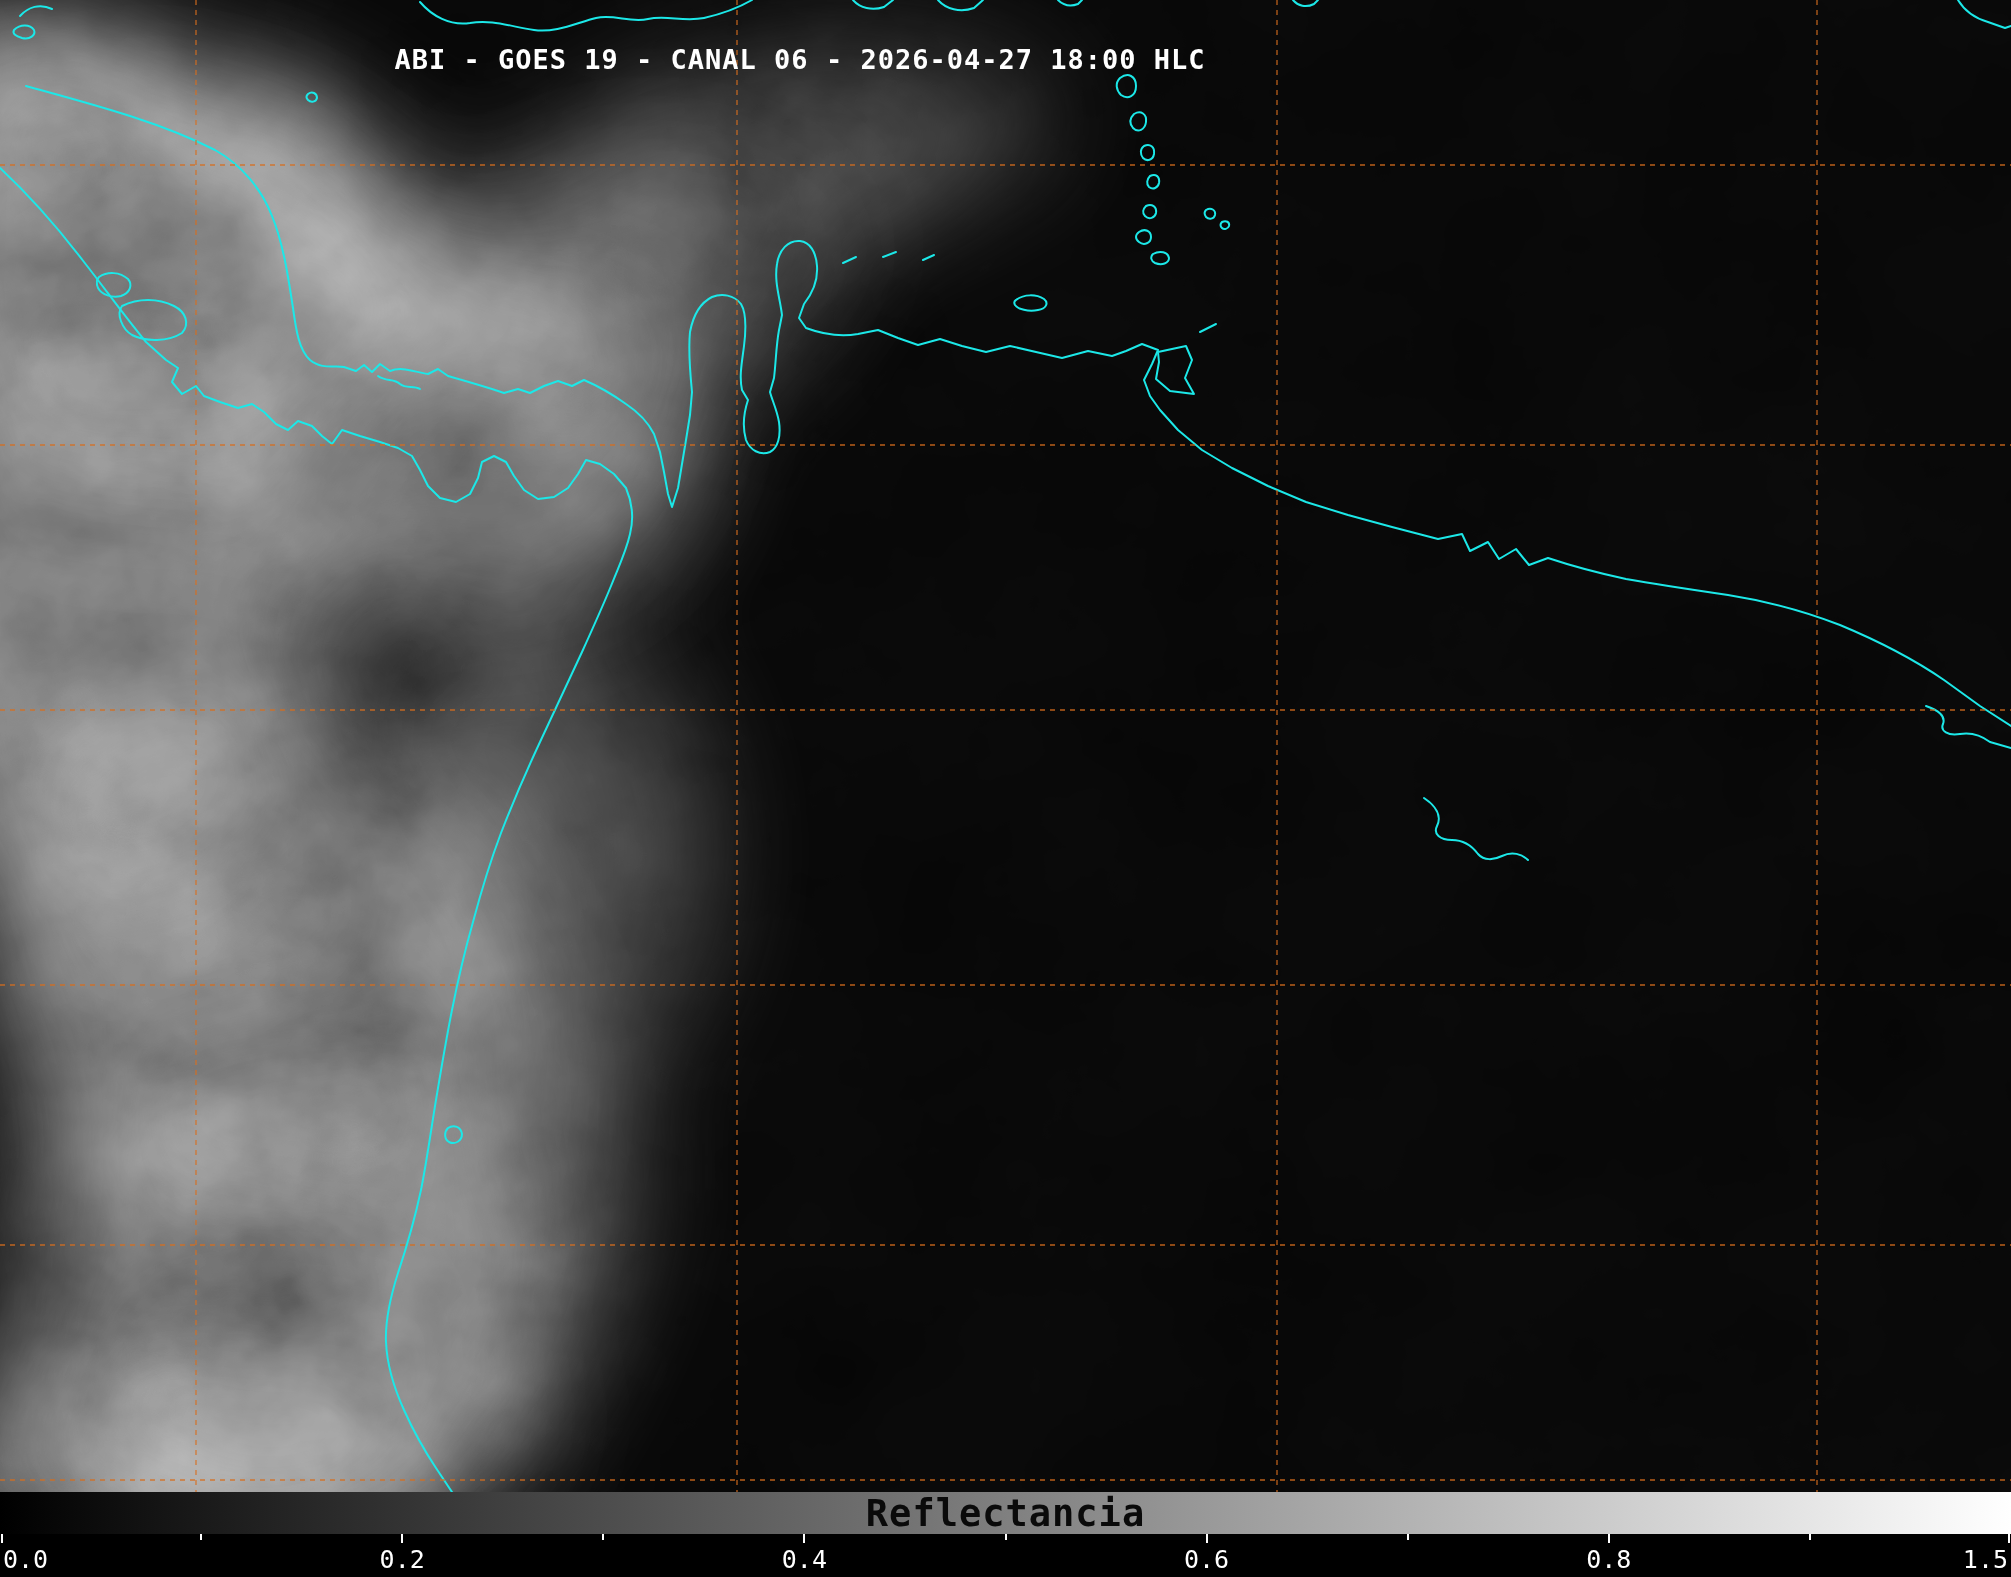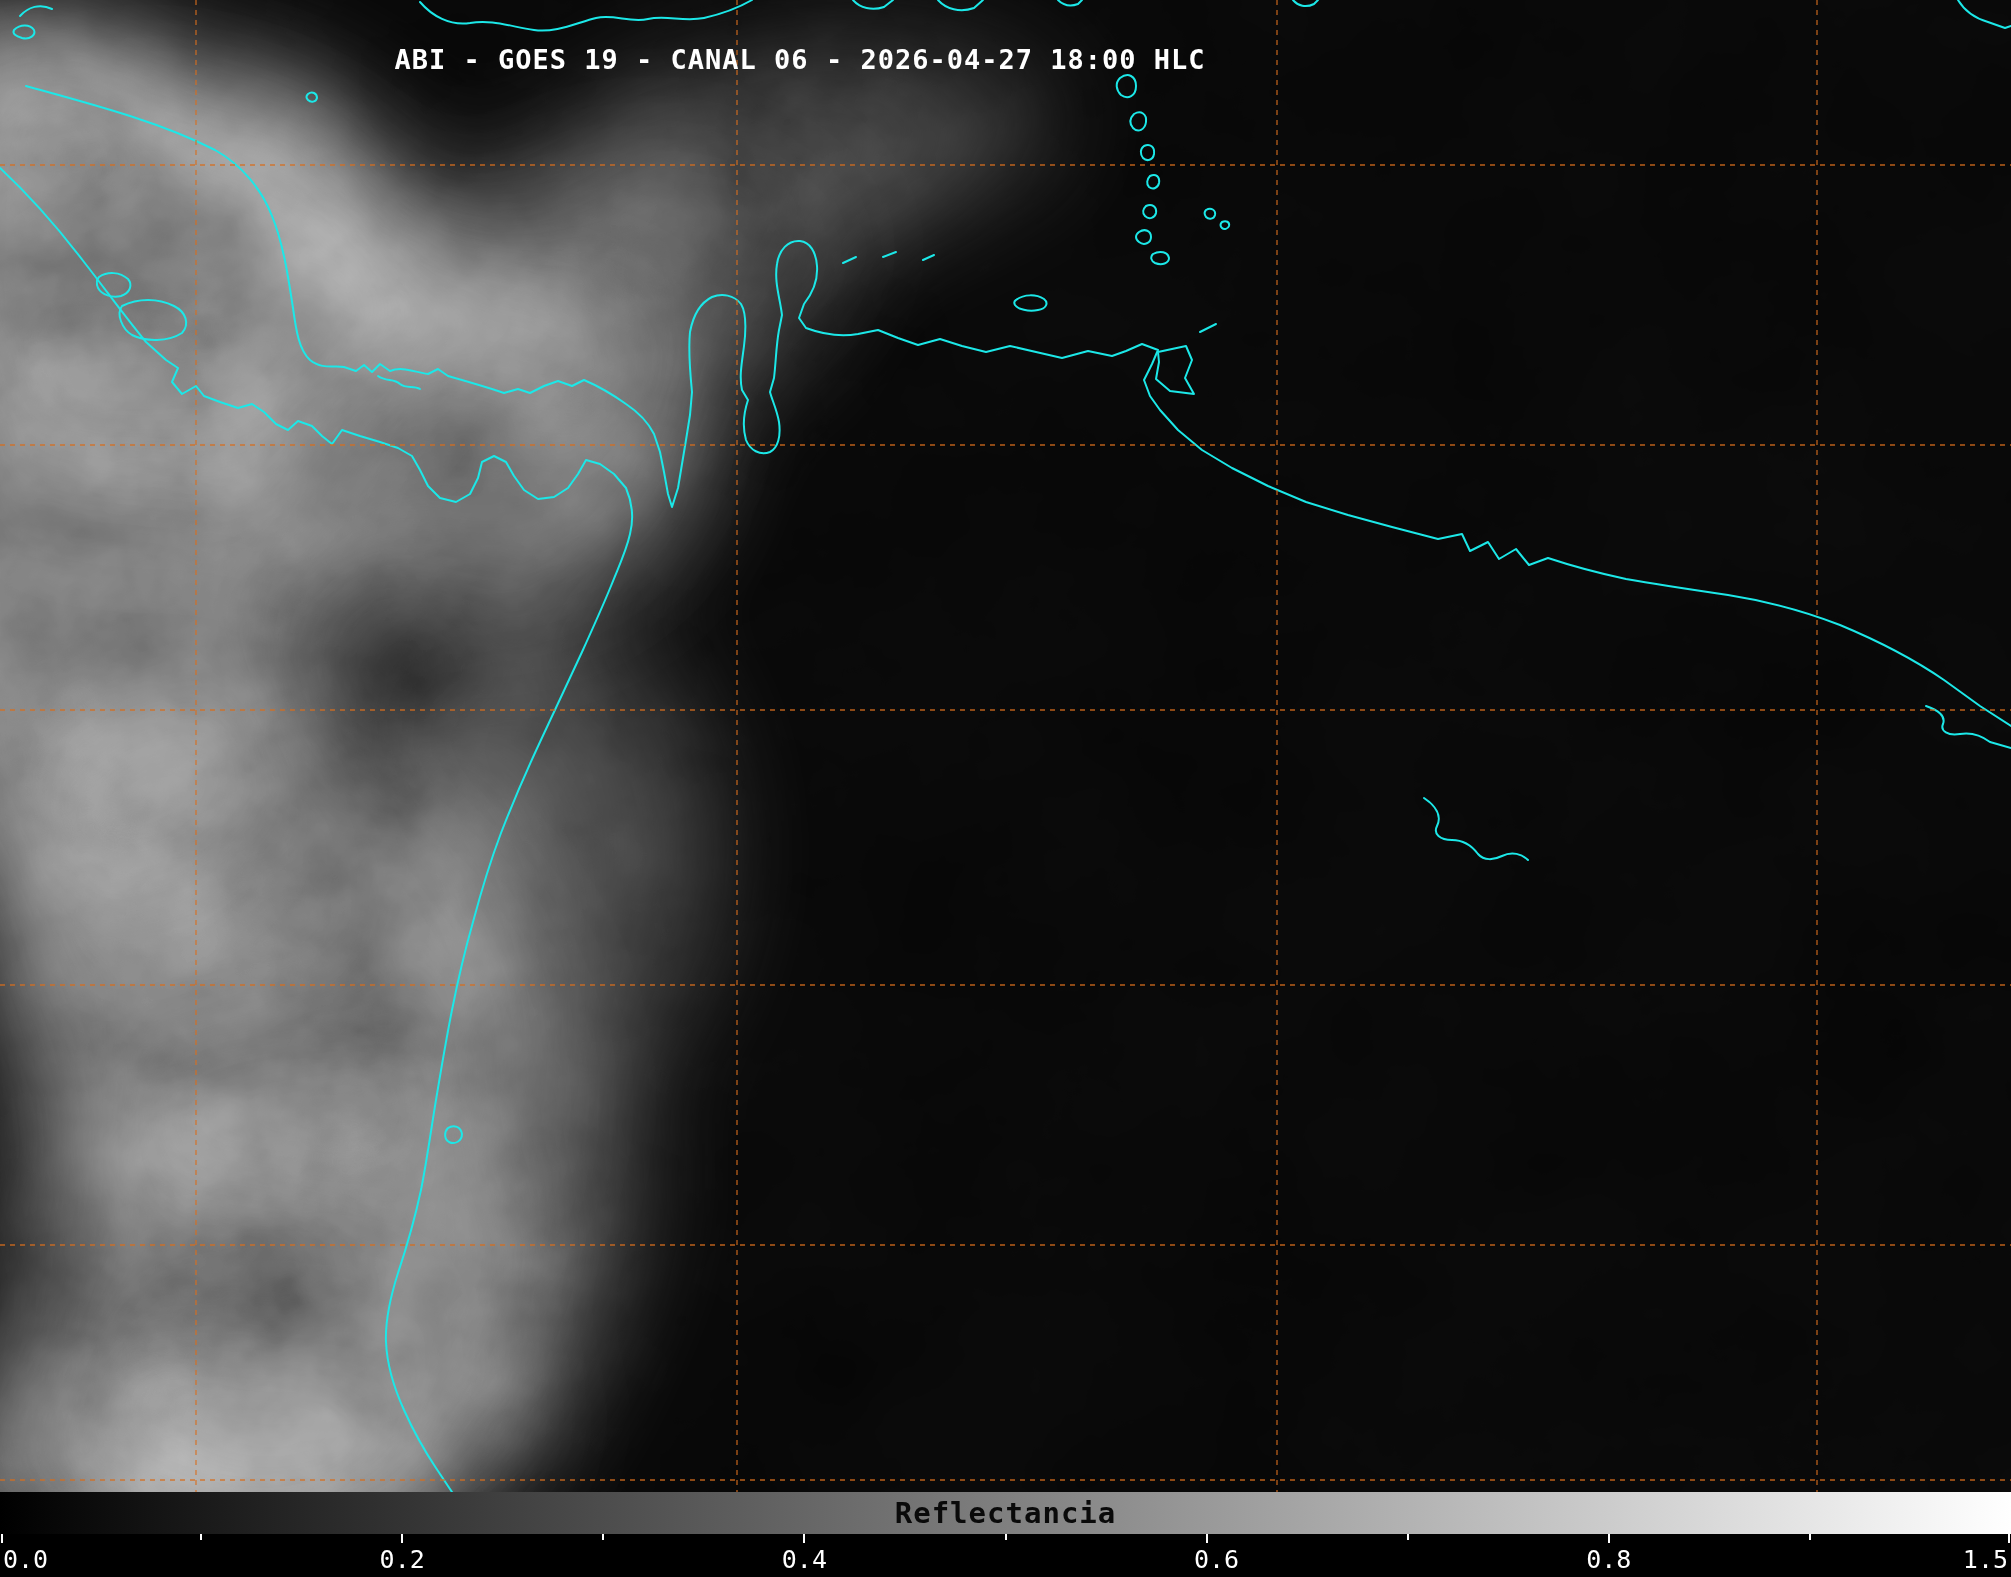--- a/index.html
+++ b/index.html
@@ -11,29 +11,29 @@
          color:#ffffff;font-size:27px;font-weight:bold;letter-spacing:1px;white-space:nowrap;}
   
   .logo{position:absolute;left:1655px;top:1248px;width:270px;height:250px;}
   .logo-text{position:absolute;left:0;right:0;top:183px;text-align:center;
              font-family:"Liberation Sans",sans-serif;font-weight:bold;font-size:54px;
              letter-spacing:3px;color:#2aa36b;}
   
   .colorbar{position:absolute;left:0;top:1492px;width:2011px;height:85px;background:#000;}
   .bar{position:relative;width:100%;height:42px;background:linear-gradient(to right,#000000,#ffffff);}
   .bar-label{position:absolute;left:50%;top:50%;transform:translate(-50%,-50%);
-             font-weight:bold;font-size:29px;color:#0a0a0a;letter-spacing:1px;}
+             font-weight:bold;font-size:37px;color:#0a0a0a;letter-spacing:1px;}
   .axis{position:relative;width:100%;height:43px;}
   .tick{position:absolute;top:0;width:2px;height:6px;background:#ffffff;transform:translateX(-1px);}
   .tick.major{height:9px;}
   .tlab{position:absolute;top:11px;font-size:25px;color:#ffffff;}
   .t0{left:3px;}
   .t1{left:20%;transform:translateX(-50%);}
   .t2{left:40%;transform:translateX(-50%);}
-  .t3{left:60%;transform:translateX(-50%);margin-left:10px;}
+  .t3{left:60%;transform:translateX(-50%);}
   .t4{left:80%;transform:translateX(-50%);text-align:right;}
   .t5{right:3px;}
 </style>
 </head>
 <body>
 
 <div class="screen">
 
   <div class="map-area">
     <svg class="map-svg" width="2011" height="1492" viewBox="0 0 2011 1492">

